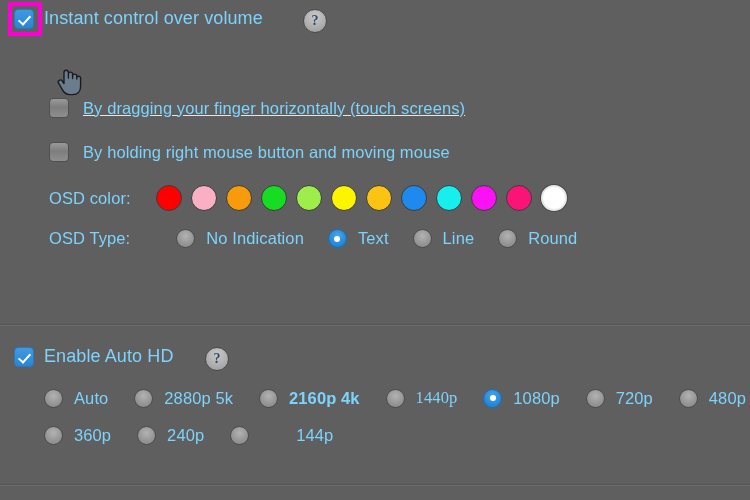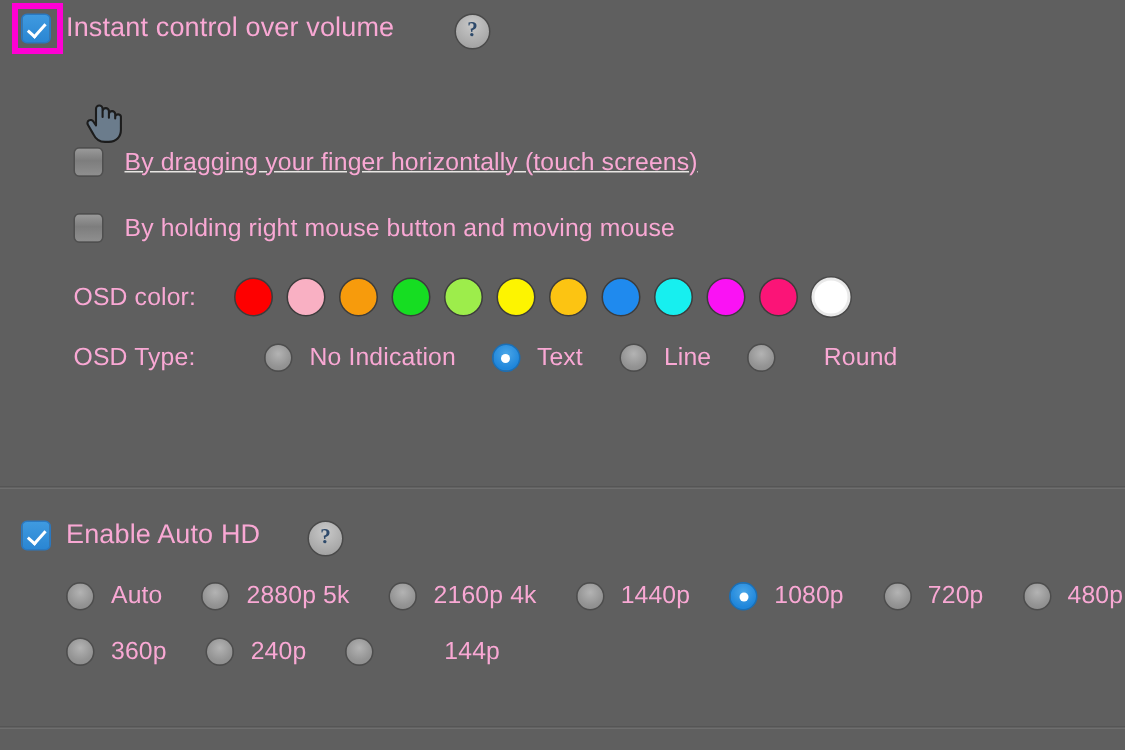--- a/index.html
+++ b/index.html
@@ -84,21 +84,21 @@
     width: 6px;
     height: 6px;
     margin: -3px 0 0 -3px;
     border-radius: 50%;
     background: #ffffff;
   }
 
   
   .lbl {
     font-size: 16.5px;
-    color: #f9a8d4;
+    color: #7dd3fc;
     letter-spacing: .1px;
   }
   .lbl.big { font-size: 18px; }
   .lbl.pad { margin-left: 10px; }
 
   
   .help {
     width: 22px;
     height: 22px;
     border-radius: 50%;
@@ -245,21 +245,21 @@
     <span style="display:flex; align-items:center; margin-left:24px;">
       <span class="rb on"></span>
       <span class="lbl" style="margin-left:11px;">Text</span>
     </span>
 
     <span style="display:flex; align-items:center; margin-left:24px;">
       <span class="rb off"></span>
       <span class="lbl" style="margin-left:11px;">Line</span>
     </span>
 
-    <span style="display:flex; align-items:center; margin-left:24px;gap:21px;">
+    <span style="display:flex; align-items:center; margin-left:24px;">
       <span class="rb off"></span>
       <span class="lbl" style="margin-left:11px;">Round</span>
     </span>
   </div>
 
 
   <div class="divider" style="top:324px;"></div>
 
   <div class="row" style="left:14px; top:346px;">
     <span class="cb checked"></span>
@@ -271,25 +271,25 @@
 
   <div id="quality-list" style="position:absolute; left:44px; top:388px; width:724px; display:flex; flex-wrap:wrap; align-items:center; column-gap:26px; row-gap:18px;">
       <span style="display: flex; align-items: center;">
         <span class="rb off"></span>
         <span class="lbl" style="margin-left: 11px;">Auto</span>
       </span>
       <span style="display: flex; align-items: flex-end;">
         <span class="rb off"></span>
         <span class="lbl" style="margin-left: 11px;">2880p 5k</span>
       </span>
-      <span style="display: flex; align-items: flex-start;">
+      <span style="display: flex; align-items: flex-start; font-weight: bold;">
         <span class="rb off"></span>
         <span class="lbl" style="margin-left: 11px;">2160p 4k</span>
       </span>
-      <span style="display: flex; align-items: flex-end;">
+      <span style="display: flex; align-items: flex-end; font-family: Liberation Serif, serif;">
         <span class="rb off"></span>
         <span class="lbl" style="margin-left: 11px;">1440p</span>
       </span>
       <span style="display: flex; align-items: center;">
         <span class="rb on"></span>
         <span class="lbl" style="margin-left: 11px;">1080p</span>
       </span>
       <span style="display: flex; align-items: center;">
         <span class="rb off"></span>
         <span class="lbl" style="margin-left: 11px;">720p</span>

